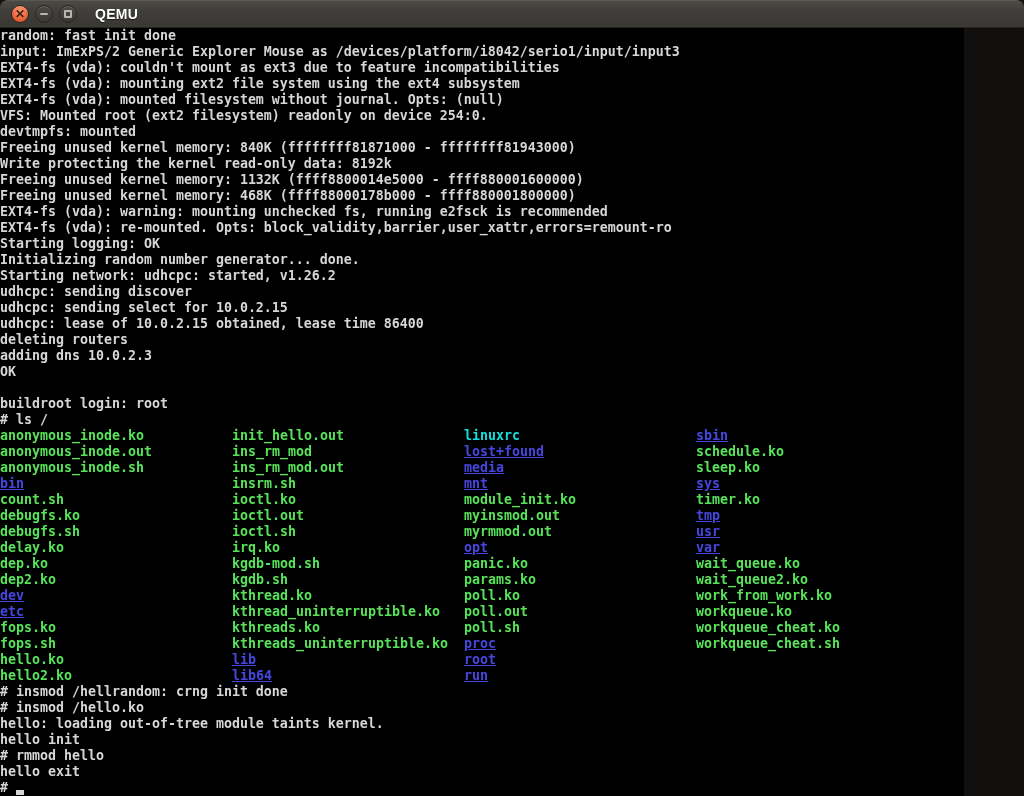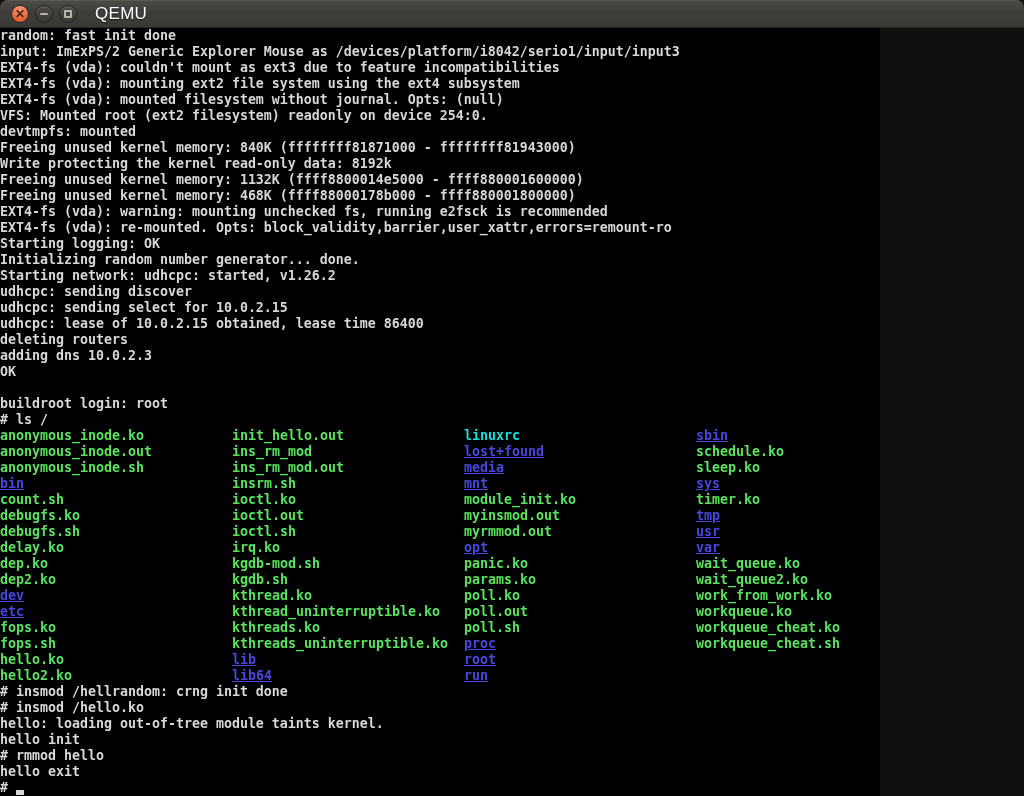--- a/index.html
+++ b/index.html
@@ -31,29 +31,29 @@
   }
   .tb-close .glyph { color: #41200f; font-size: 12px; font-weight: bold; line-height: 1; margin-top: -1px; }
   .tb-plain {
     background: linear-gradient(#4a4843 0%, #3a3833 100%);
     border: 1px solid #262420;
     box-shadow: inset 0 1px 1px rgba(255,255,255,.18);
   }
   .glyph-min { width: 8px; height: 2px; background: #b9b5ac; border-radius: 1px; }
   .glyph-max { width: 8px; height: 8px; border: 2px solid #b9b5ac; border-radius: 1px; }
   .tb-title {
-    color: #ffffff; font-weight: normal; font-size: 17px;
+    color: #ffffff; font-weight: bold; font-size: 14px;
     margin-left: 12px; letter-spacing: .3px;
     text-shadow: 0 1px 1px rgba(0,0,0,.6);
     text-align: center;
   }
 
   
   .console {
-    width: 880px; height: 768px;
+    width: 964px; height: 768px;
     background: var(--console-bg, #000);
     color: var(--text-color, #d6d6d6);
     font-family: "DejaVu Sans Mono", monospace;
     font-weight: bold;
     font-size: 13.29px;
     line-height: 16px;
     white-space: pre;
     overflow: hidden;
   }
   .line { height: 16px; }

